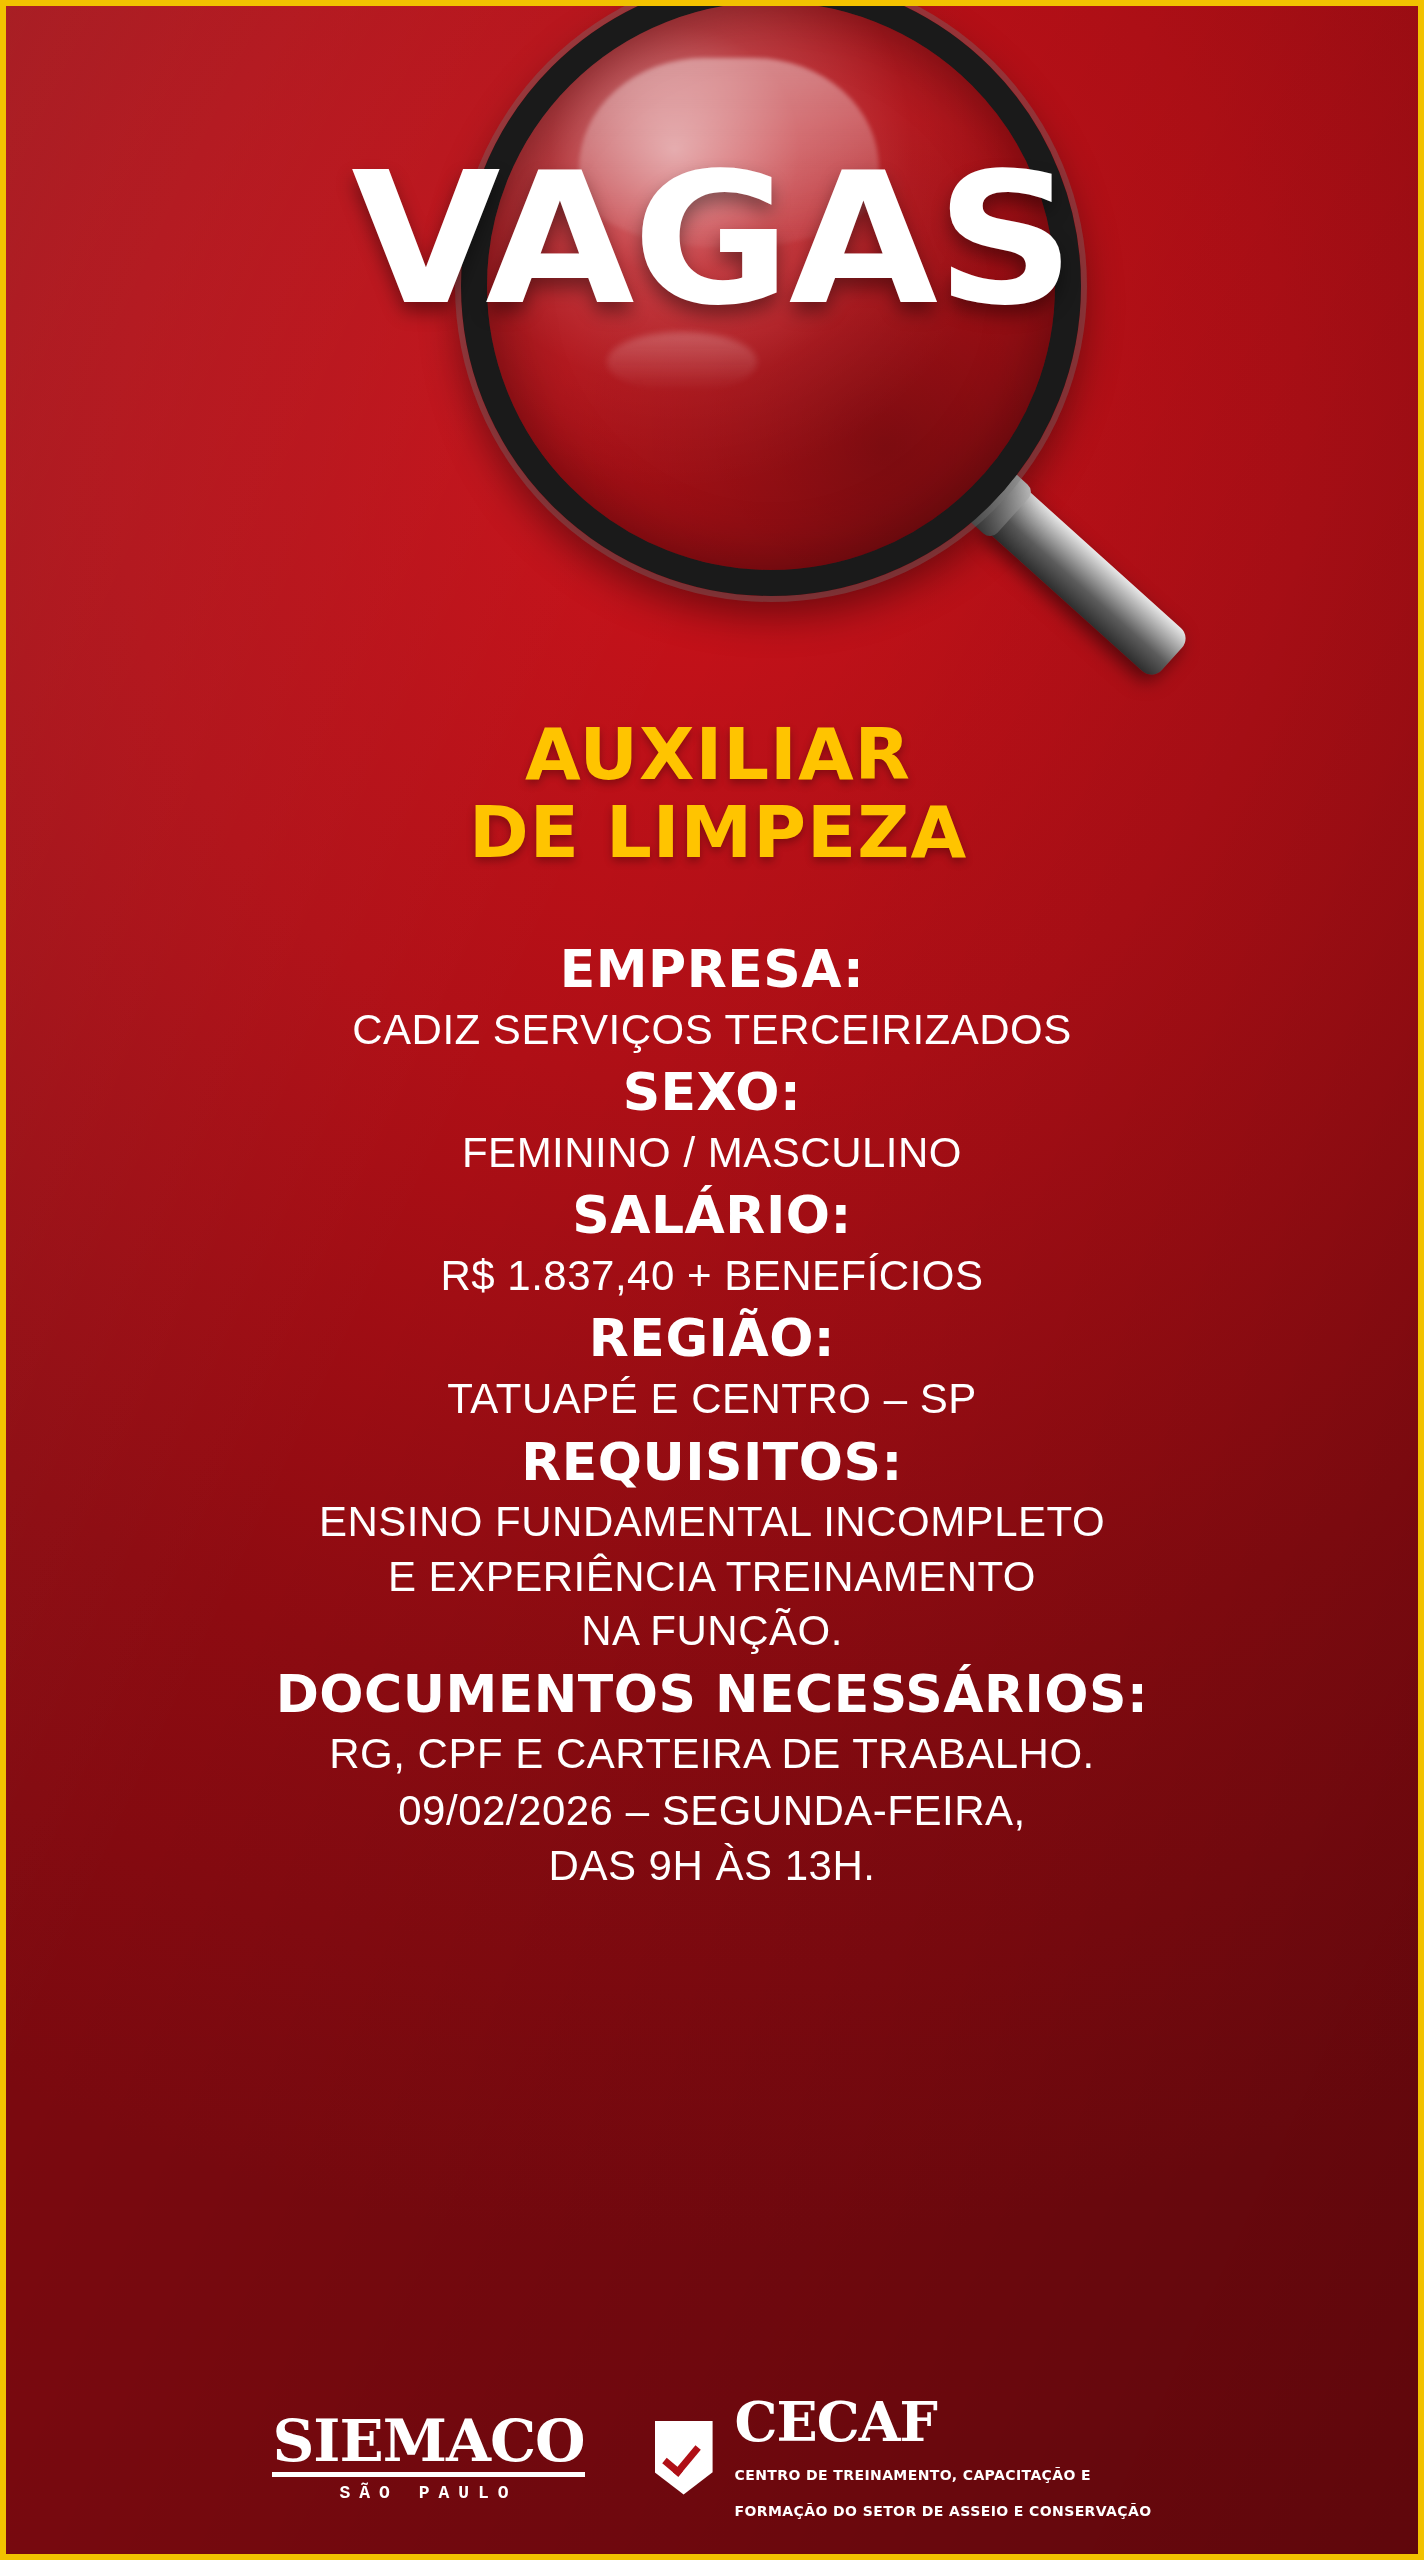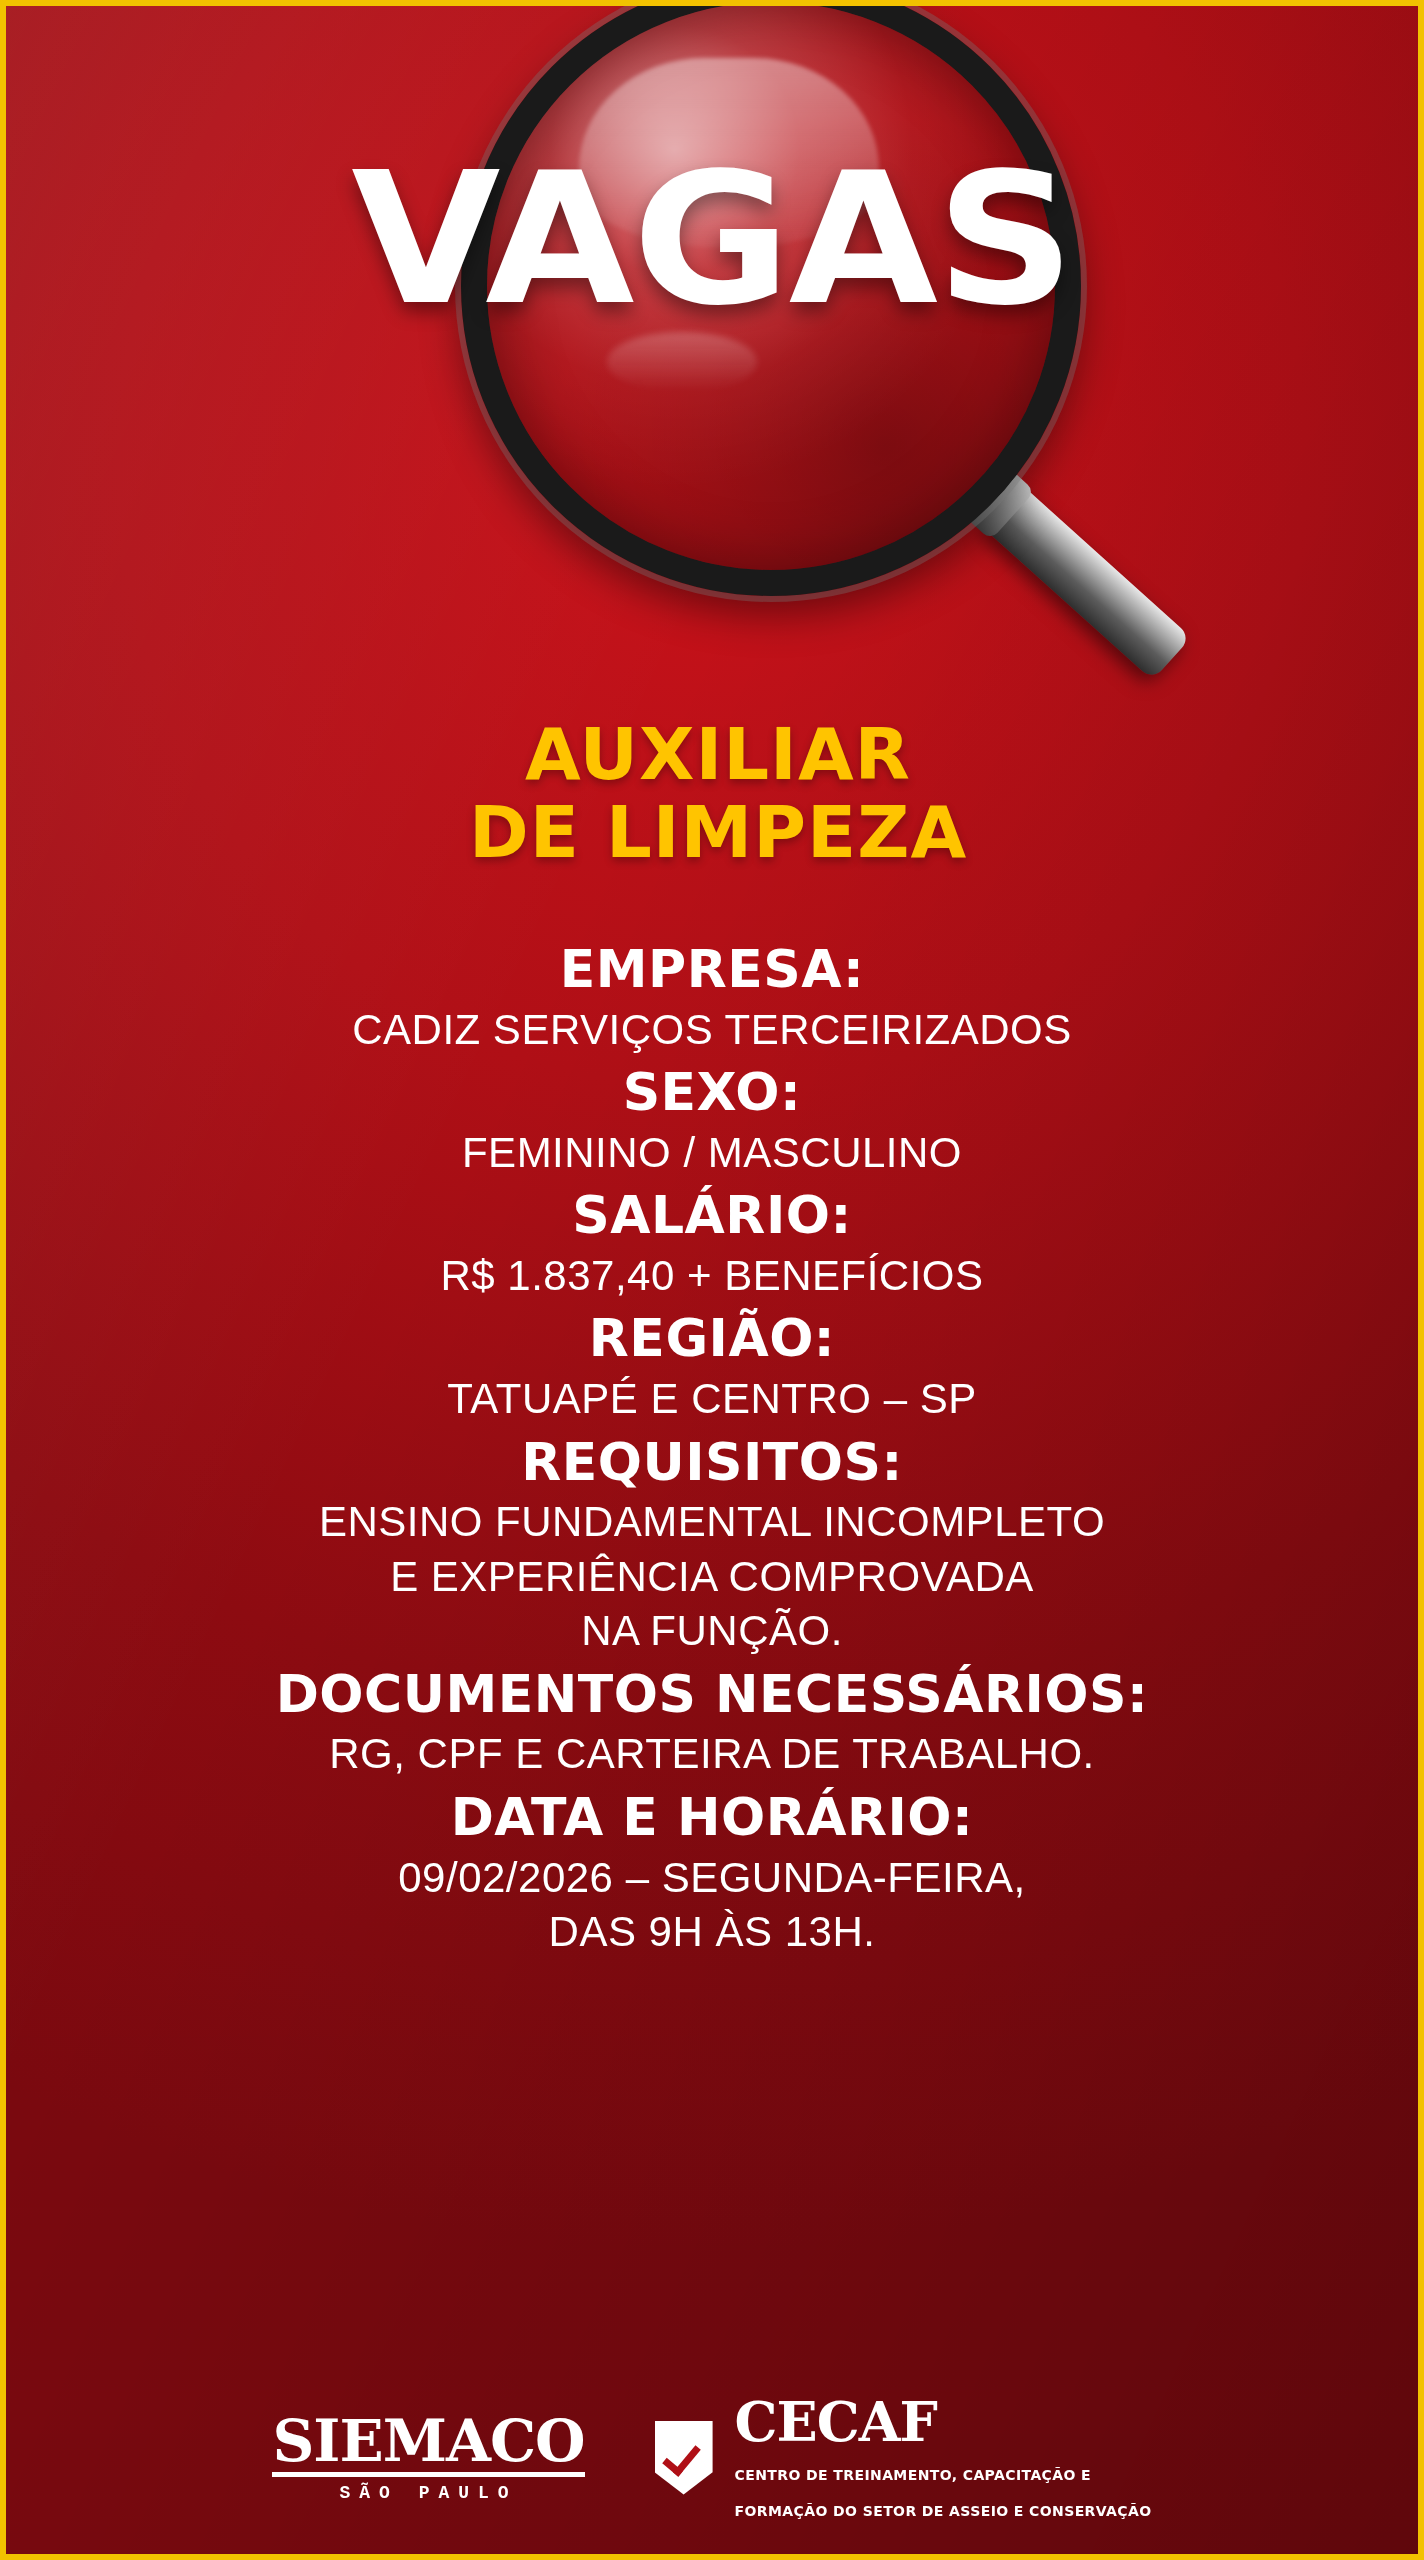--- a/index.html
+++ b/index.html
@@ -255,31 +255,30 @@
     </div>
 
     <div class="block">
       <div class="lbl">REGIÃO:</div>
       <div class="val">TATUAPÉ E CENTRO – SP</div>
     </div>
 
     <div class="block">
       <div class="lbl">REQUISITOS:</div>
       <div class="val" style="white-space:pre-line">ENSINO FUNDAMENTAL INCOMPLETO
-E EXPERIÊNCIA COMPROVADA
+E EXPERIÊNCIA TREINAMENTO
 NA FUNÇÃO.</div>
     </div>
 
     <div class="block">
       <div class="lbl">DOCUMENTOS NECESSÁRIOS:</div>
       <div class="val">RG, CPF E CARTEIRA DE TRABALHO.</div>
     </div>
 
     <div class="block">
-      <div class="lbl">DATA E HORÁRIO:</div>
       <div class="val" style="white-space:pre-line">09/02/2026 – SEGUNDA-FEIRA,
 DAS 9H ÀS 13H.</div>
     </div>
 
   </div>
 
 
   <div class="footer">
     <div class="logo-siemaco">
       <div class="main">SIEMACO</div>

